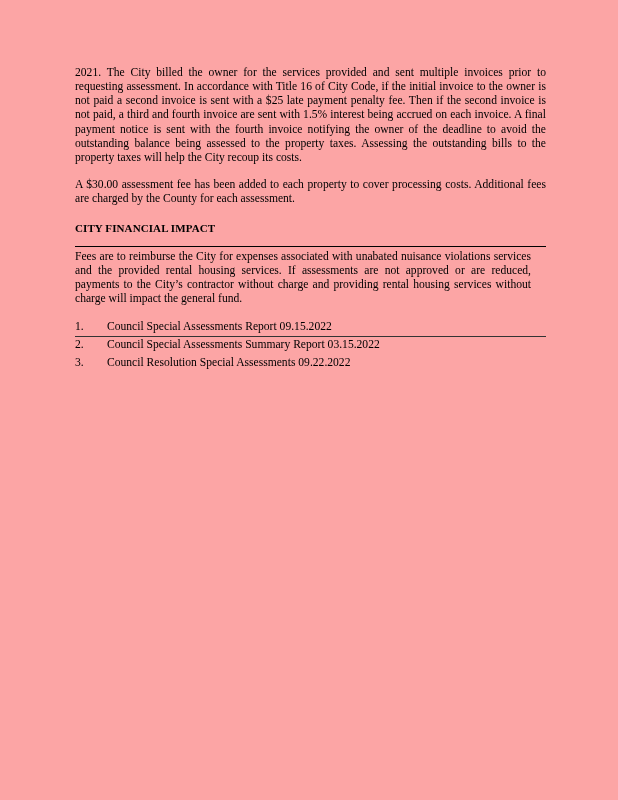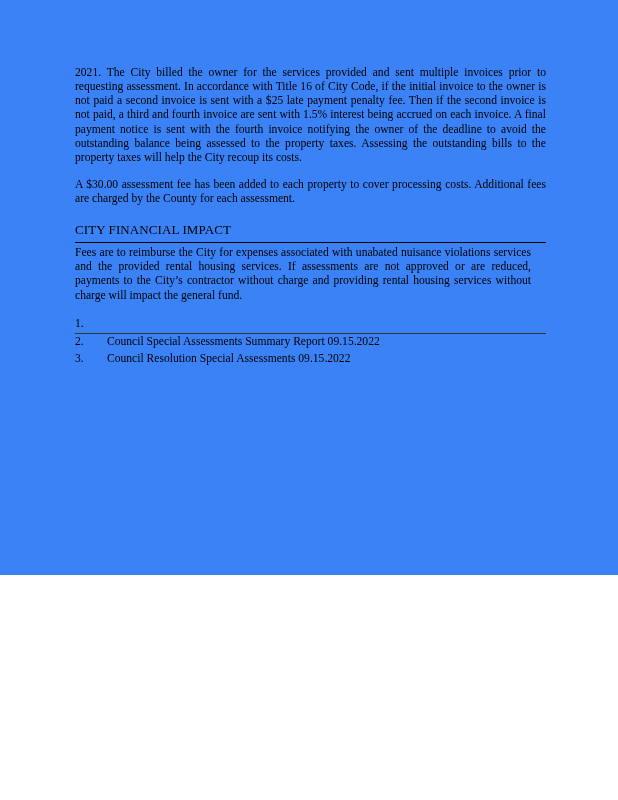--- a/index.html
+++ b/index.html
@@ -3,44 +3,44 @@
 <meta charset="utf-8">
 <style>
   html, body {
     margin: 0;
     padding: 0;
     background: #ffffff;
   }
   .page {
     position: relative;
     width: 618px;
-    height: 575px;
-    background: #3b82f6;
+    height: 800px;
+    background: #fca5a5;
     font-family: "Liberation Serif", serif;
     font-size: 11.6px;
     line-height: 1.22;
     color: #000000;
     overflow: hidden;
   }
   .content {
     position: absolute;
     left: 75px;
     top: 66px;
     width: 471px;
   }
   .para {
     margin: 0 0 13px 0;
     text-align: justify;
   }
   .section-heading {
-    font-weight: normal;
-    font-size: 13px;
+    font-weight: bold;
+    font-size: 11px;
     letter-spacing: 0.1px;
     border-bottom: 1.2px solid #000000;
-    padding-bottom: 4px;
+    padding-bottom: 10px;
     margin: 16px 0 3px 0;
   }
   .section-body {
     margin: 0 15px 13px 0;
     text-align: justify;
   }
   .attachments-list {
     margin: 2px 0 0 0;
     padding: 0;
     list-style: none;
@@ -72,25 +72,26 @@
     <p class="para">A $30.00 assessment fee has been added to each property to cover processing costs. Additional fees are charged by the County for each assessment.</p>
 
     <div class="section-heading">CITY FINANCIAL IMPACT</div>
 
     <p class="section-body">Fees are to reimburse the City for expenses associated with unabated nuisance violations services and the provided rental housing services. If assessments are not approved or are reduced, payments to the City’s contractor without charge and providing rental housing services without charge will impact the general fund.</p>
 
 
     <ul class="attachments-list">
       <li class="attachment-item ruled">
         <span class="attachment-number">1.</span>
+        <span class="attachment-text">Council Special Assessments Report 09.15.2022</span>
       </li>
       <li class="attachment-item">
         <span class="attachment-number">2.</span>
-        <span class="attachment-text">Council Special Assessments Summary Report 09.15.2022</span>
+        <span class="attachment-text">Council Special Assessments Summary Report 03.15.2022</span>
       </li>
       <li class="attachment-item">
         <span class="attachment-number">3.</span>
-        <span class="attachment-text">Council Resolution Special Assessments 09.15.2022</span>
+        <span class="attachment-text">Council Resolution Special Assessments 09.22.2022</span>
       </li>
     </ul>
 
   </div>
 </div>
 
 </body></html>

